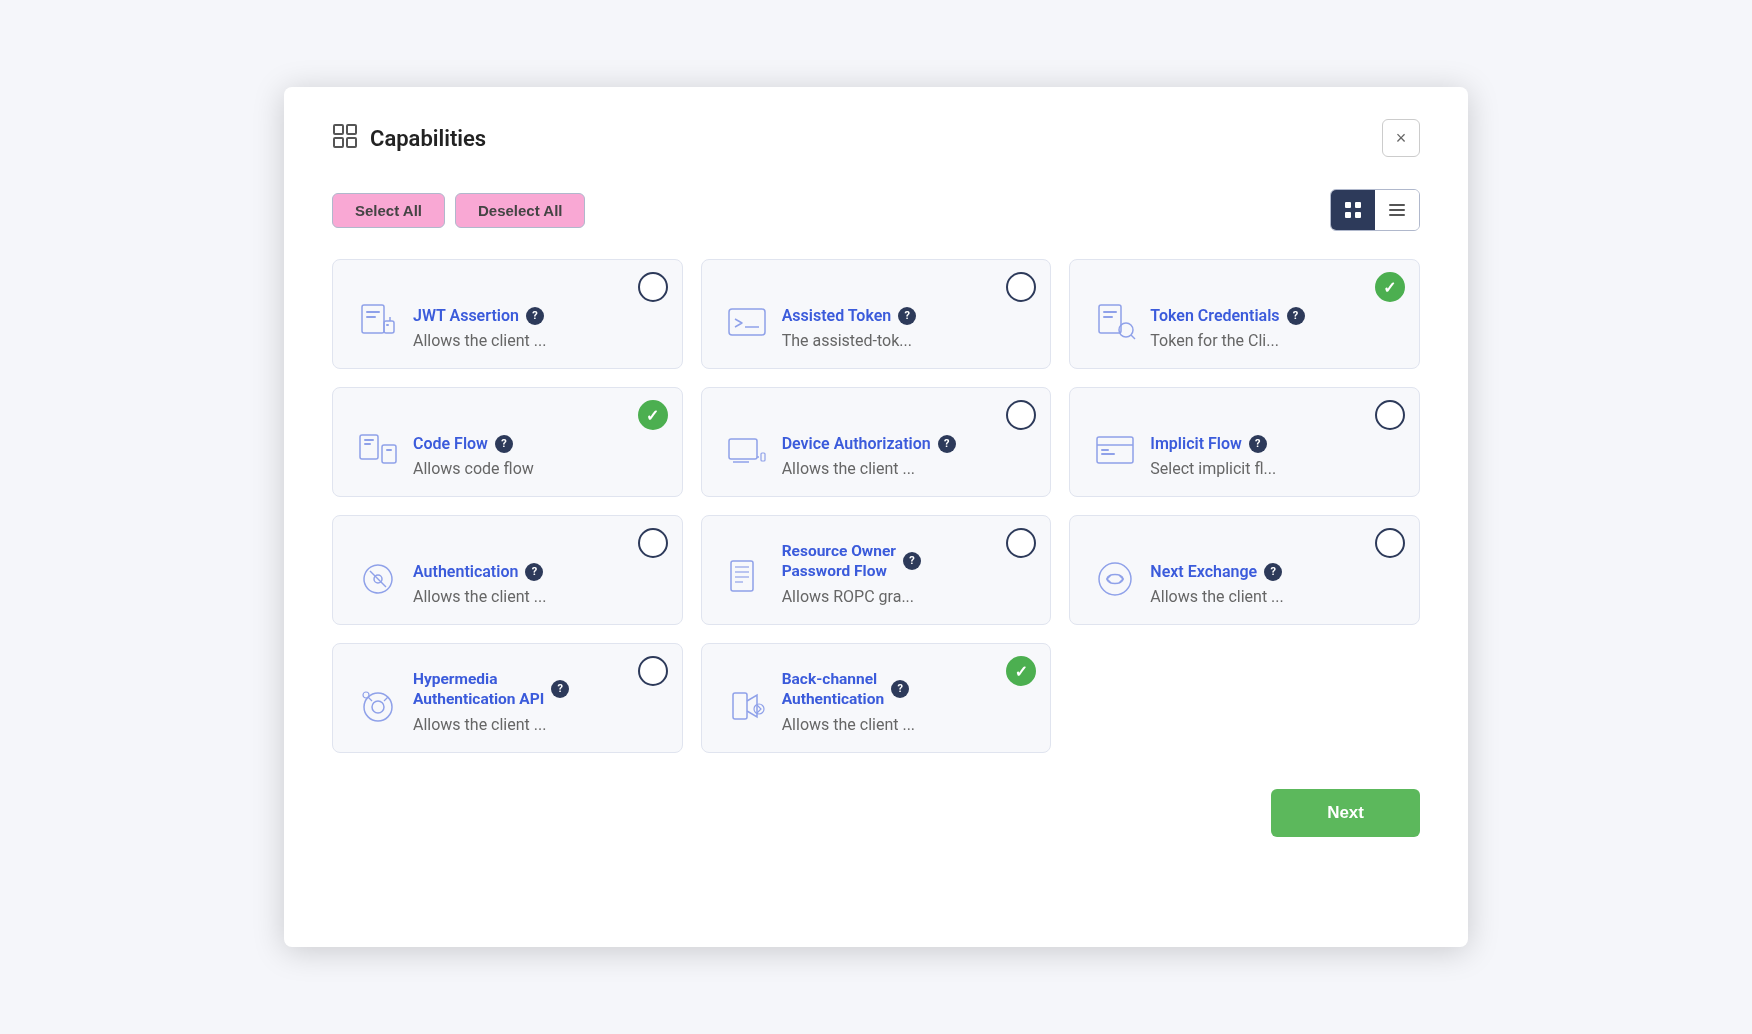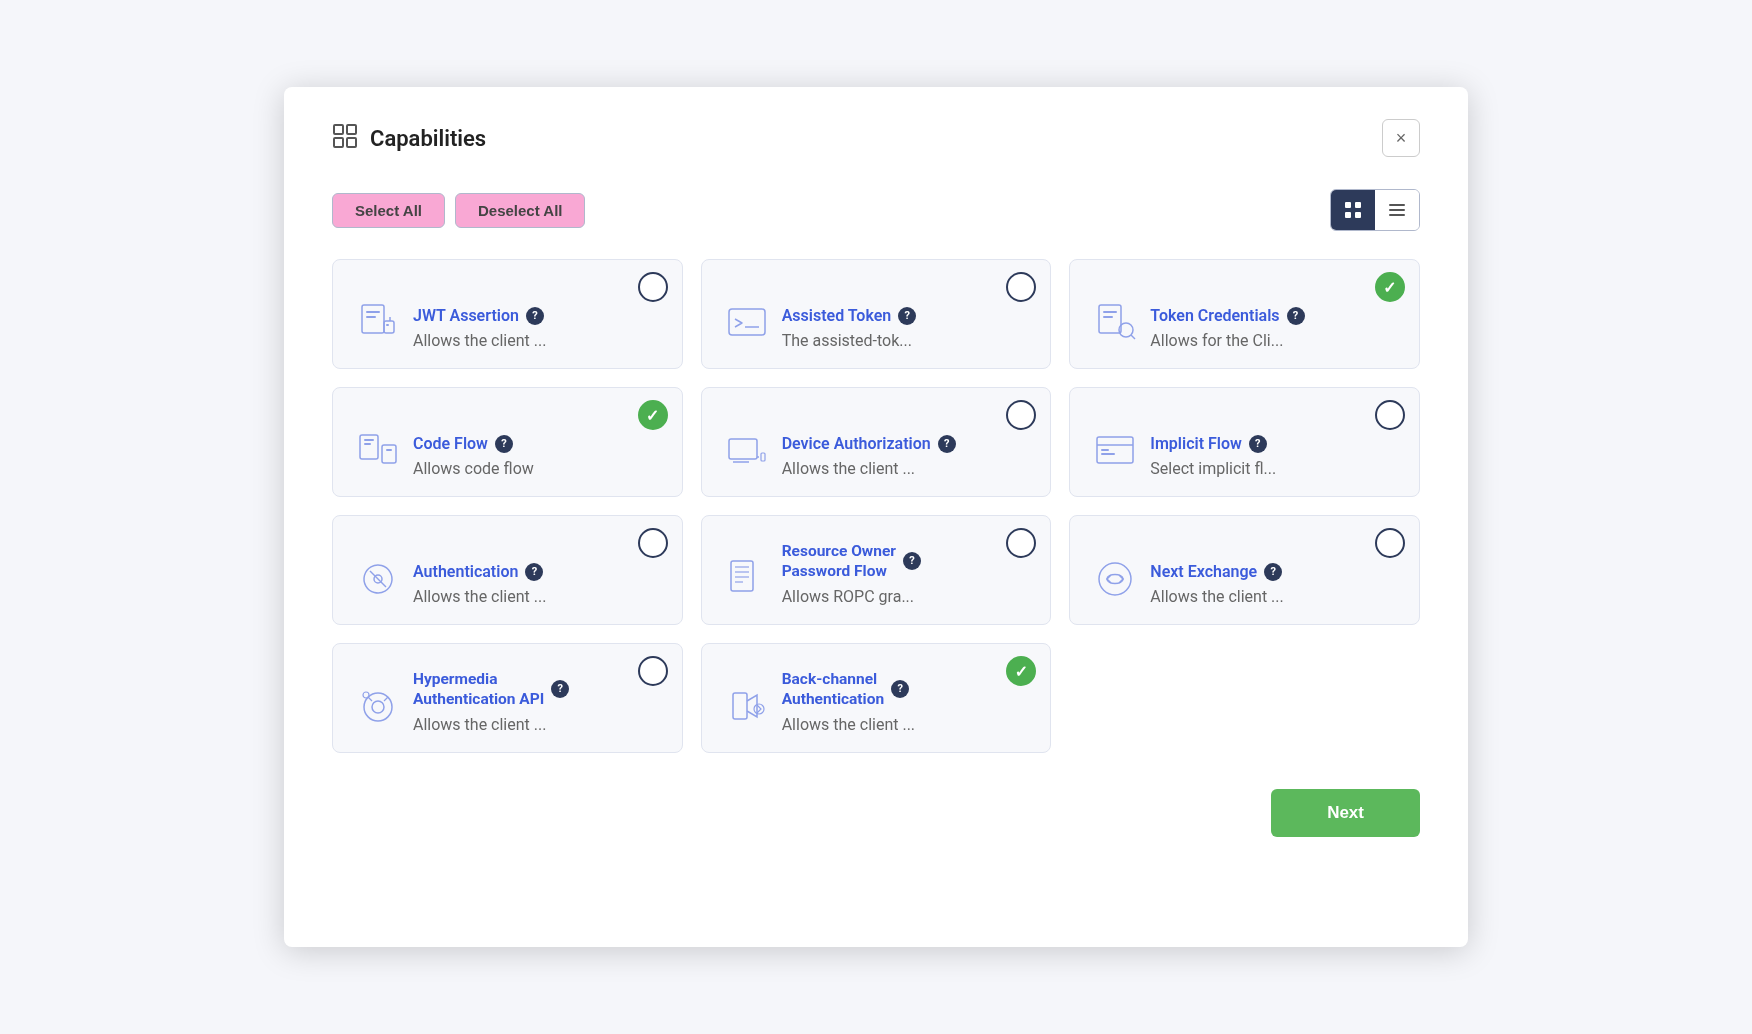--- a/index.html
+++ b/index.html
@@ -298,21 +298,21 @@
             <rect x="10" y="15" width="10" height="2" rx="1" fill="#3b5bdb"></rect>
             <circle cx="33" cy="29" r="7" stroke="#3b5bdb" stroke-width="1.5" fill="none"></circle>
             <line x1="38" y1="34" x2="42" y2="38" stroke="#3b5bdb" stroke-width="1.5"></line>
           </svg>
         </div>
       <div class="card-content">
         <div class="card-title-row">
           <span class="card-title">Token Credentials</span>
           <span class="help-icon">?</span>
         </div>
-        <div class="card-desc">Allows for the Cli...</div>
+        <div class="card-desc">Token for the Cli...</div>
       </div>
       <div class="card-select-circle selected">
         <span class="check-mark">✓</span>
       </div>
     </div>
       <div class="card">
       <div class="card-icon">
           <svg width="44" height="44" viewBox="0 0 44 44" fill="none">
             <rect x="4" y="6" width="18" height="24" rx="2" stroke="#3b5bdb" stroke-width="1.5" fill="none"></rect>
             <rect x="26" y="16" width="14" height="18" rx="2" stroke="#3b5bdb" stroke-width="1.5" fill="none"></rect>

